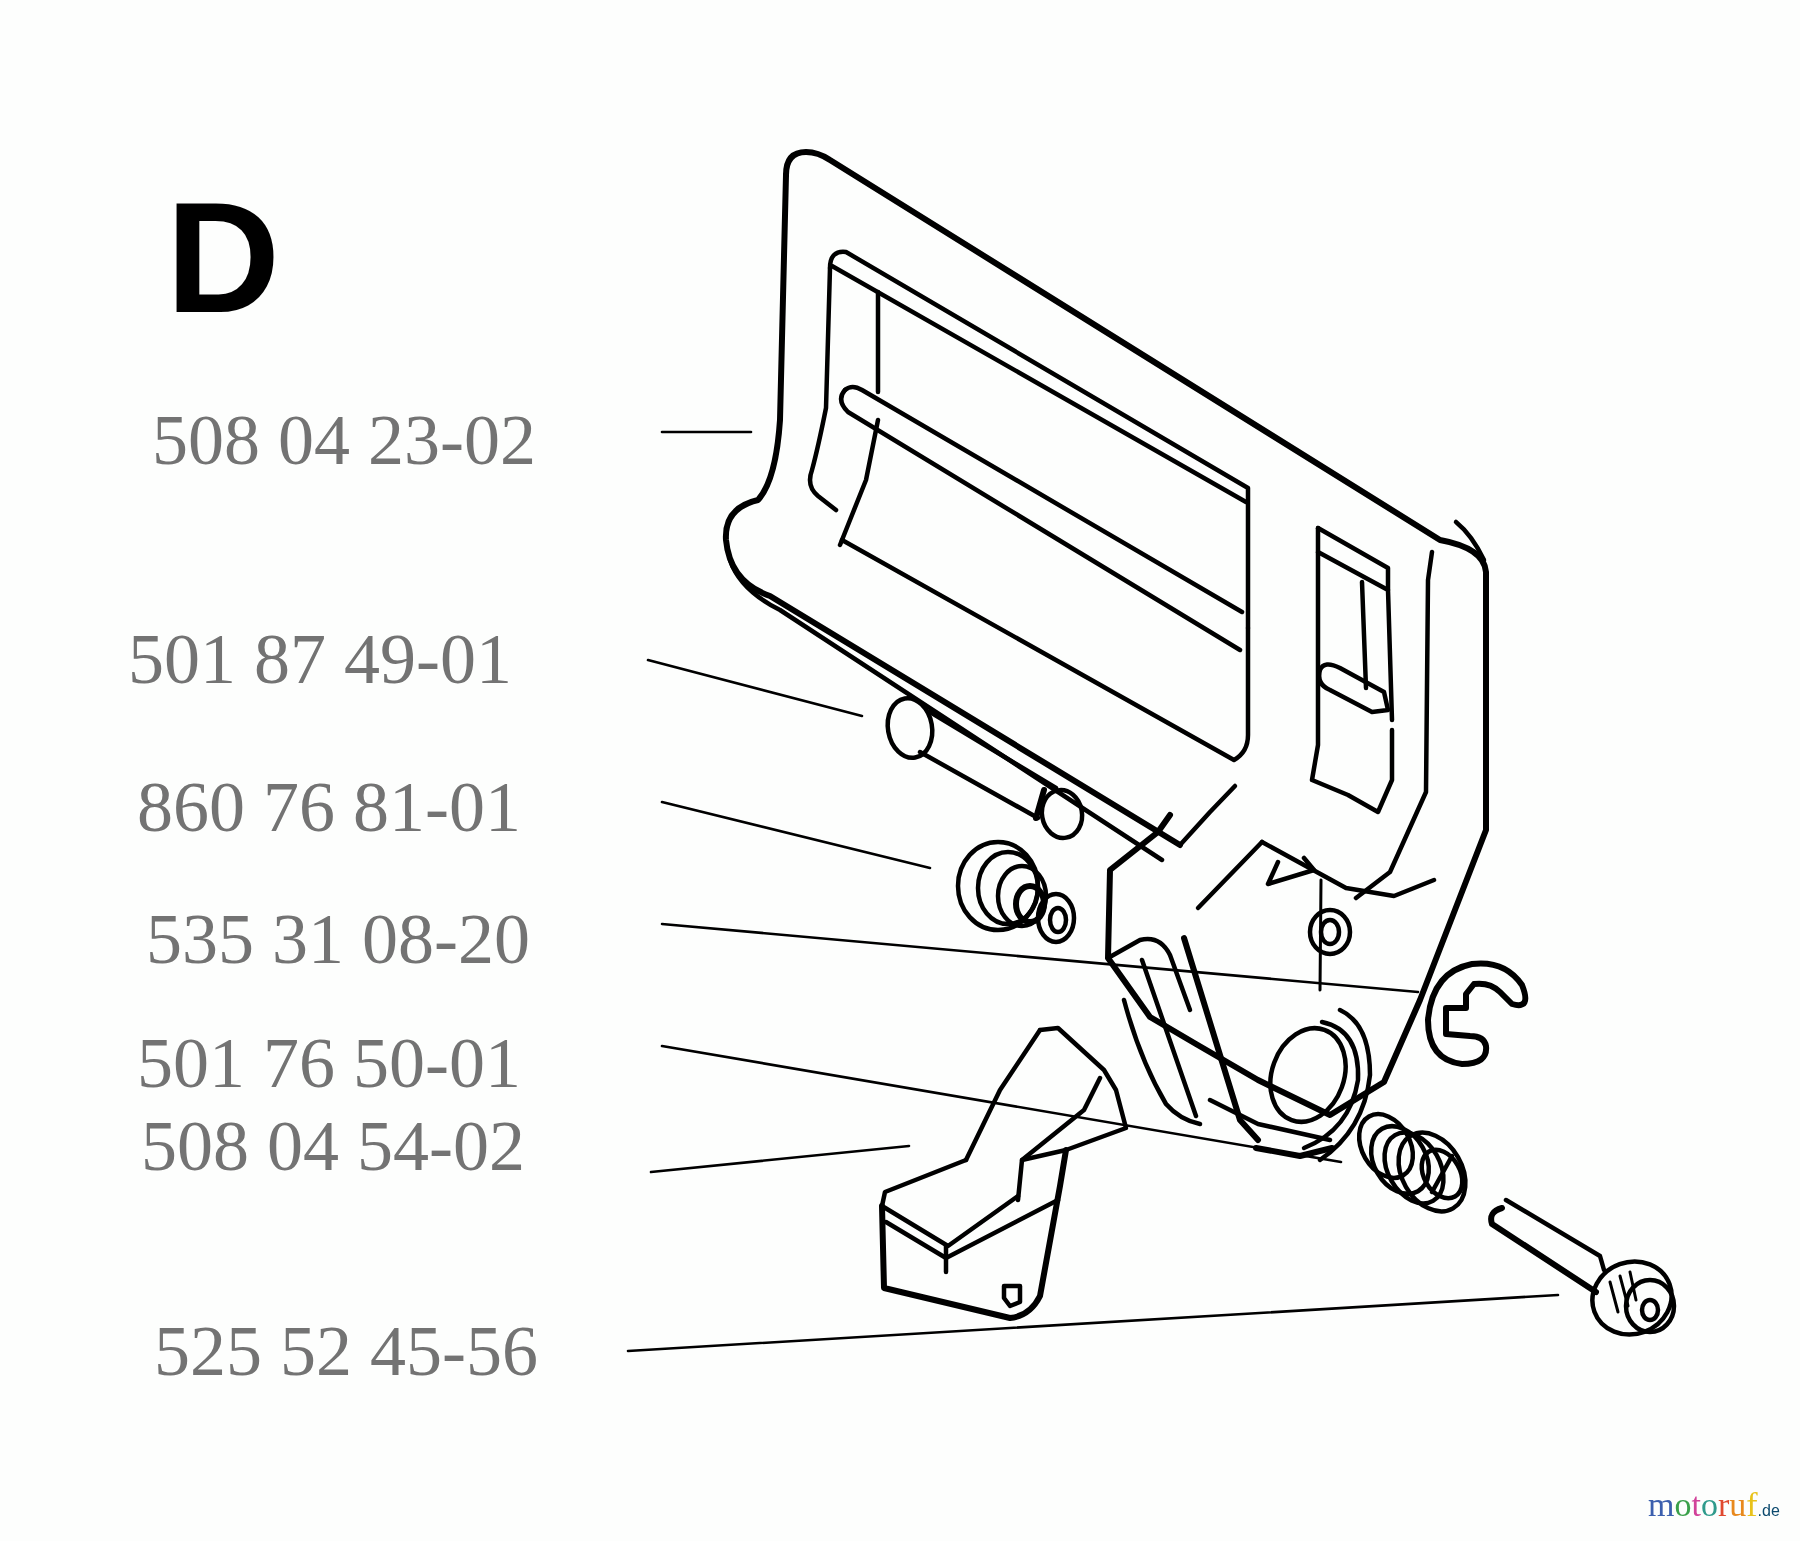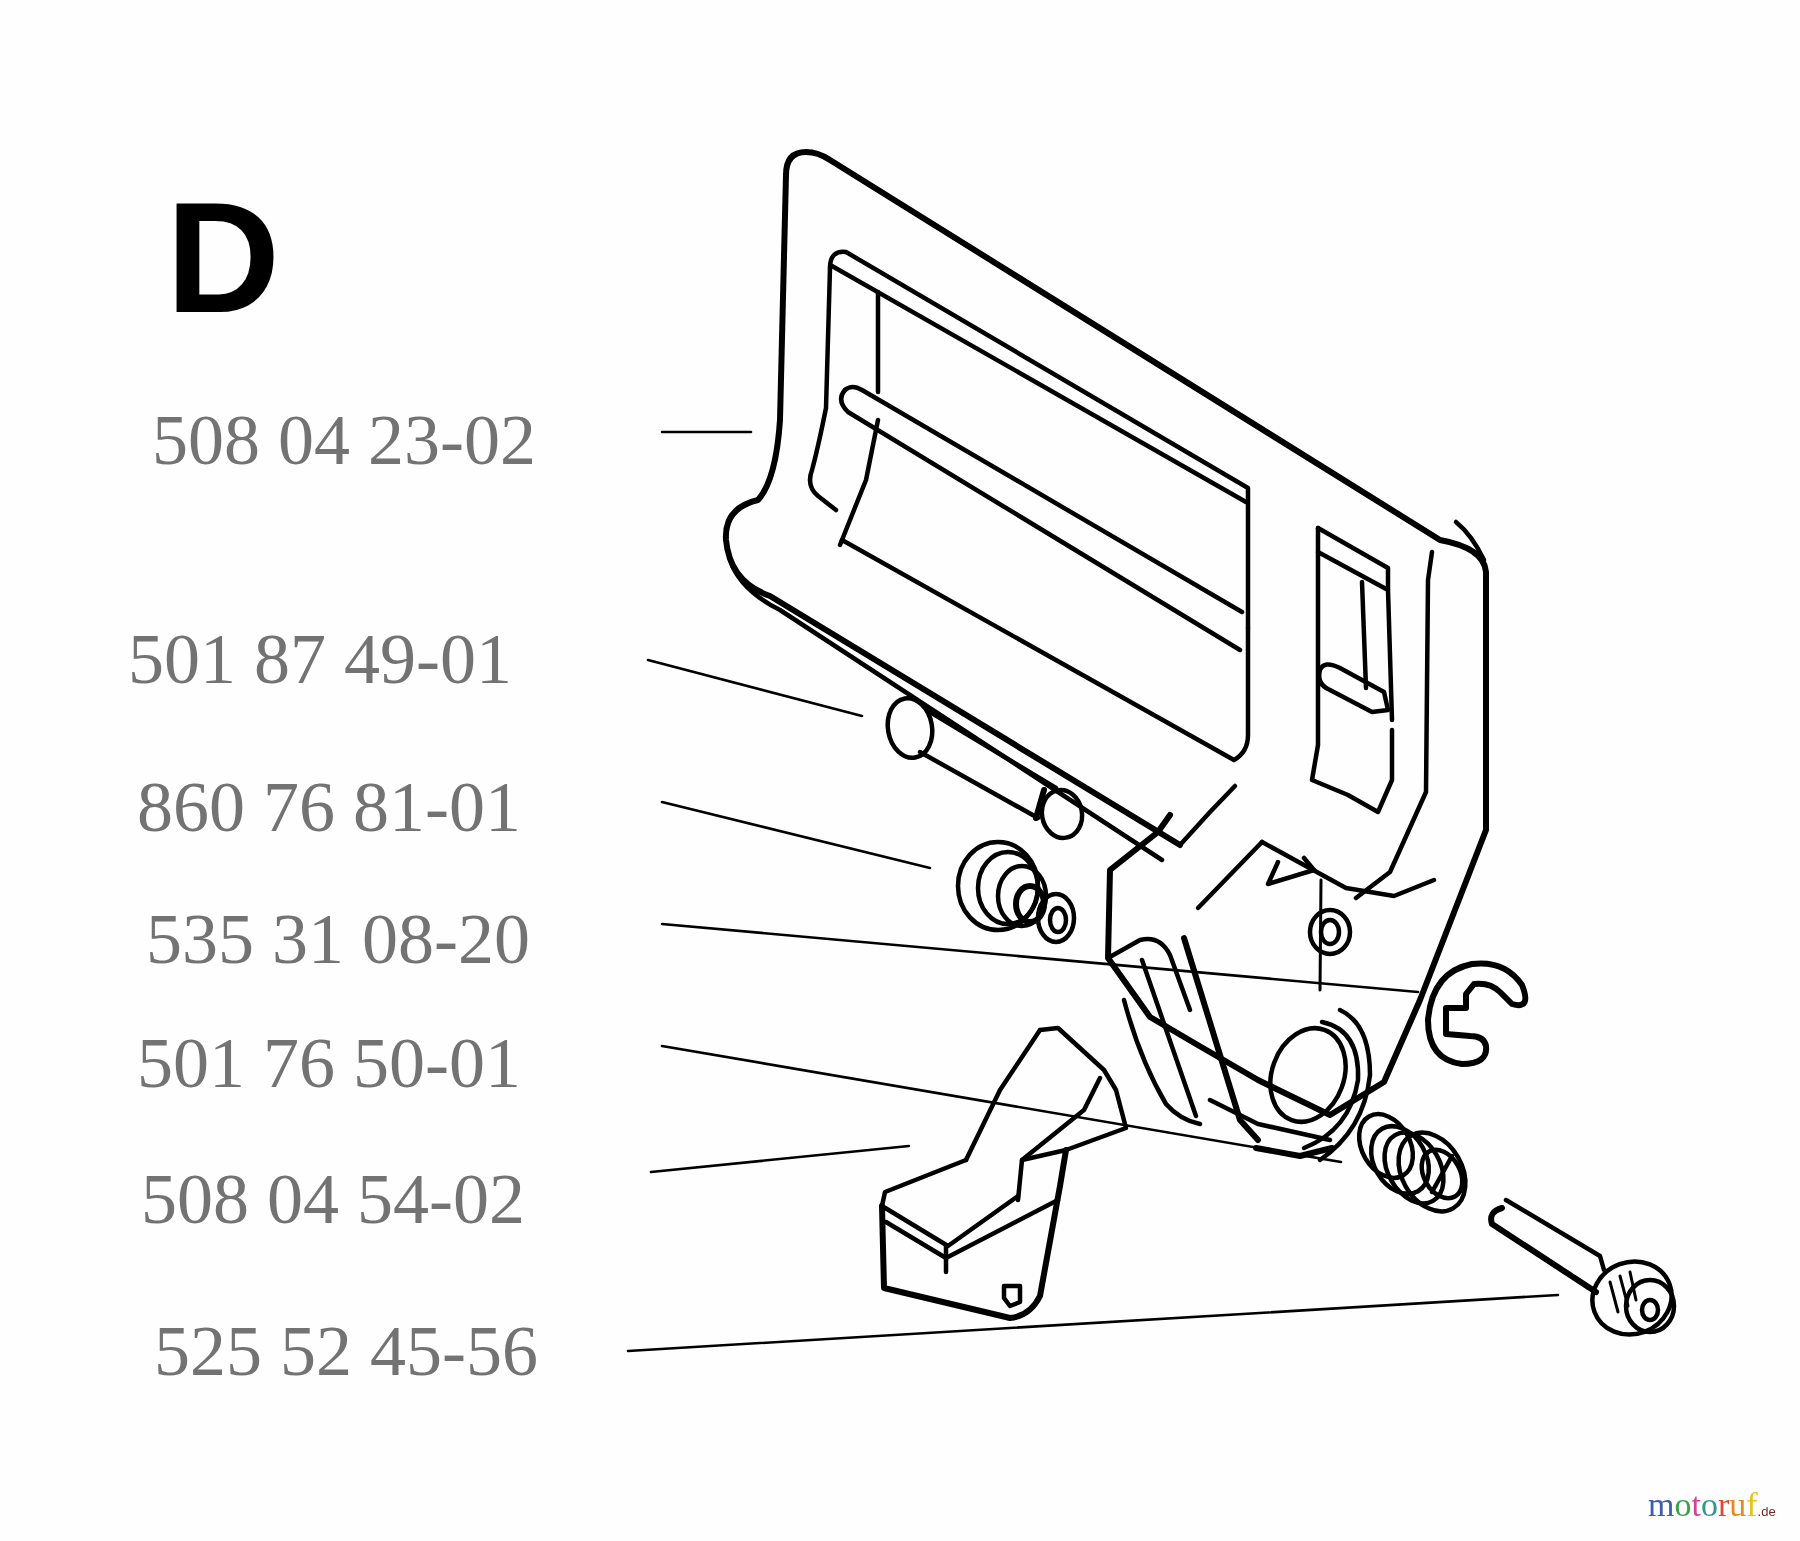--- a/index.html
+++ b/index.html
@@ -21,33 +21,33 @@
   }
   .thick { stroke-width: 6; }
   .mid { stroke-width: 4.5; }
   .thin { stroke-width: 3; }
   .leader { stroke-width: 2.6; }
   .watermark {
     position: absolute; left: 1648px; top: 1488px;
     font-family: "Liberation Serif", "DejaVu Serif", serif;
     font-size: 34px; line-height: 1; white-space: nowrap;
   }
-  .watermark .tld { font-size: 13px; color: #7f1d1d; font-family: "Liberation Sans", sans-serif; }
+  .watermark .tld { font-size: 16px; color: #0c4a6e; font-family: "Liberation Sans", sans-serif; }
 </style>
 </head>
 <body>
 
 <div class="section-letter">D</div>
 
 <div class="part-label" id="lbl0" style="left: 152px; top: 404px;">508 04 23-02</div>
 <div class="part-label" id="lbl1" style="left: 128px; top: 623px;">501 87 49-01</div>
 <div class="part-label" id="lbl2" style="left: 137px; top: 771px;">860 76 81-01</div>
 <div class="part-label" id="lbl3" style="left: 146px; top: 903px;">535 31 08-20</div>
 <div class="part-label" id="lbl4" style="left: 137px; top: 1027px;">501 76 50-01</div>
-<div class="part-label" id="lbl5" style="left: 141px; top: 1163px;">508 04 54-02</div>
+<div class="part-label" id="lbl5" style="left: 141px; top: 1110px;">508 04 54-02</div>
 <div class="part-label" id="lbl6" style="left: 154px; top: 1315px;">525 52 45-56</div>
 
 <svg class="drawing" width="1800" height="1541" viewBox="0 0 1800 1541">
 
   <g id="leaders">
       <line x1="662" y1="432" x2="751" y2="432" class="leader"></line>
       <line x1="648" y1="660" x2="862" y2="716" class="leader"></line>
       <line x1="662" y1="802" x2="930" y2="868" class="leader"></line>
       <line x1="662" y1="924" x2="1418" y2="992" class="leader"></line>
       <line x1="662" y1="1046" x2="1341" y2="1162" class="leader"></line>

